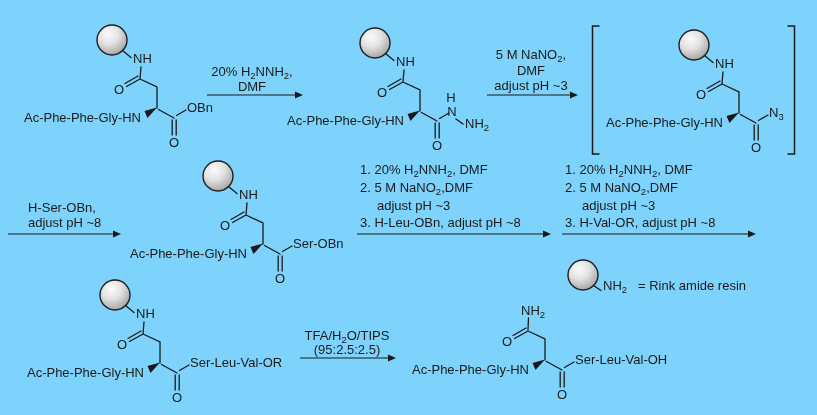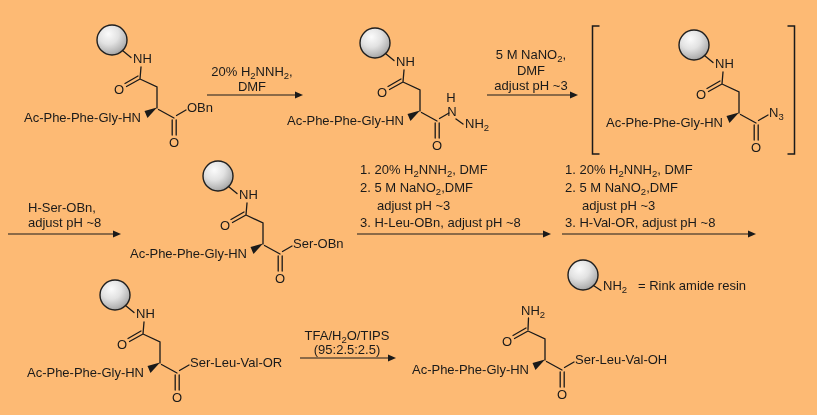--- a/index.html
+++ b/index.html
@@ -1,16 +1,16 @@
 <!DOCTYPE html>
 <html><head>
 <meta charset="utf-8">
 <style>
   html,body{margin:0;padding:0;background:#ffffff;}
-  #canvas{position:relative;width:817px;height:415px;background:#fdba74;overflow:hidden;}
+  #canvas{position:relative;width:817px;height:415px;background:#7dd3fc;overflow:hidden;}
   svg{display:block;}
   text{font-family:"Liberation Sans","DejaVu Sans",sans-serif;font-size:13px;fill:#1a1a1a;}
   .mid{text-anchor:middle;}
   .end{text-anchor:end;}
   .sub{font-size:9.5px;}
   .bond{stroke:#1a1a1a;stroke-width:1.3;fill:none;stroke-linecap:round;}
   .wedge{fill:#1a1a1a;stroke:none;}
   .bead{fill:url(#beadGrad);stroke:#1f1f1f;stroke-width:1.4;}
   .al{stroke:#1a1a1a;stroke-width:1.2;}
   .ah{fill:#1a1a1a;}

